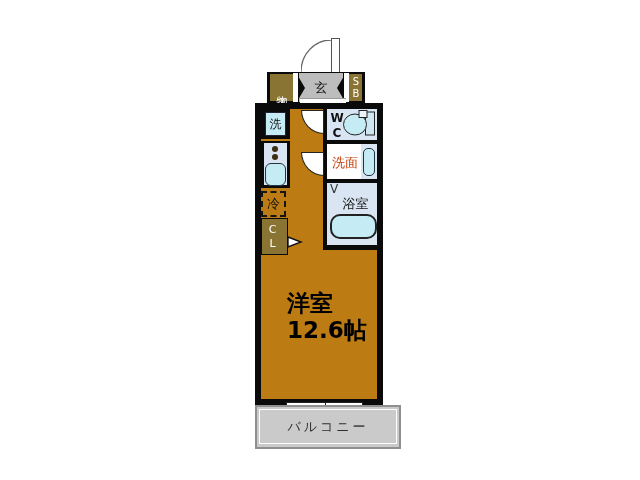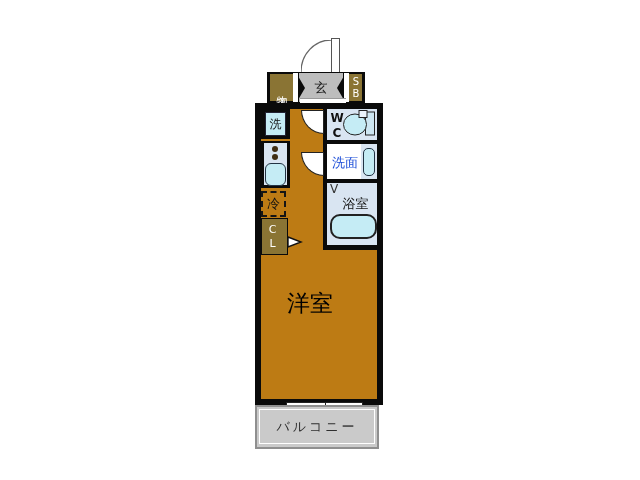--- a/index.html
+++ b/index.html
@@ -40,40 +40,40 @@
           font-size:13px;color:#111;}
   .closet{left:0;top:109px;width:27px;height:37px;background:#8a7434;border:1px solid #0a0a0a;color:#fff;
           display:flex;align-items:center;padding-left:5px;font-size:11px;}
   .closet-arrow{left:25px;top:126px;width:17px;height:14px;}
 
   .room{border-left:4px solid #0a0a0a;border-bottom:4px solid #0a0a0a;}
   .wc-room{left:62px;top:0;width:54px;height:35px;background:#d9e5f2;}
   .wc-label{position:absolute;left:4px;top:2px;font-size:12px;font-weight:600;color:#111;}
   .toilet-svg{position:absolute;right:1px;top:1px;}
   .washroom{left:62px;top:35px;width:54px;height:39px;background:#ffffff;}
-  .washroom-label{position:absolute;left:5px;top:10px;font-size:13px;color:#1d4ed8;}
+  .washroom-label{position:absolute;left:5px;top:10px;font-size:13px;color:#c2410c;}
   .sink-panel{position:absolute;right:0;top:0;bottom:0;width:16px;background:#d9e5f2;}
   .w-sink{position:absolute;left:2px;top:4px;width:10px;height:26px;background:#c5ecf5;border:1px solid #234;border-radius:5px;}
   .bathroom{left:62px;top:74px;width:54px;height:67px;background:#d9e5f2;border-bottom:5px solid #0a0a0a;}
   .v-mark{position:absolute;left:3px;top:-1px;font-size:12px;color:#333;}
   .bath-label{position:absolute;left:11px;right:4px;top:12px;text-align:center;font-size:13px;color:#111;}
   .tub{position:absolute;left:3px;top:31px;width:43px;height:21px;background:#c5ecf5;border:2px solid #222;border-radius:10px;}
 
   .door-q{width:23px;height:24px;background:#fff;border:1px solid #222;border-radius:0 0 0 100%;}
   .door-wc{left:40px;top:1px;}
   .door-washroom{left:40px;top:43px;}
 
-  .room-label{left:26px;top:181px;color:#000;font-size:23px;font-weight:400;line-height:1.16;white-space:nowrap;}
+  .room-label{left:26px;top:181px;color:#000;font-size:23px;font-weight:700;line-height:1.16;white-space:nowrap;}
 
   .window{left:25px;top:293px;width:77px;height:10px;background:#fff;border:1px solid #222;}
   .window-mid{position:absolute;left:0;right:0;top:50%;border-top:1px solid #222;}
   .window-tick{position:absolute;left:50%;top:0;height:50%;border-left:1px solid #222;}
 
   
-  .balcony{left:255px;top:405px;width:124px;height:44px;background:#cacaca;border:2px solid #8f8f8f;}
+  .balcony{left:255px;top:405px;width:146px;height:44px;background:#cacaca;border:2px solid #8f8f8f;}
   .balcony-in{position:absolute;left:2px;right:2px;top:2px;bottom:3px;border:1px solid #fff;
               display:flex;align-items:center;justify-content:center;}
   .balcony-label{font-size:13px;letter-spacing:3px;color:#2e2e2e;}
 </style>
 </head>
 <body>
 
 <div class="canvas">
 
   <div class="abs door-leaf"></div>
@@ -146,20 +146,21 @@
         <span class="v-mark">V</span>
         <div class="bath-label">浴室</div>
         <div class="tub"></div>
       </div>
 
       <div class="abs door-q door-wc"></div>
       <div class="abs door-q door-washroom"></div>
 
       <div class="abs room-label">
         <div>洋室</div>
+        <div>12.6帖</div>
       </div>
     </div>
 
     <div class="abs window">
       <div class="window-mid"></div>
       <div class="window-tick"></div>
     </div>
   </div>
 
   <div class="abs balcony">

